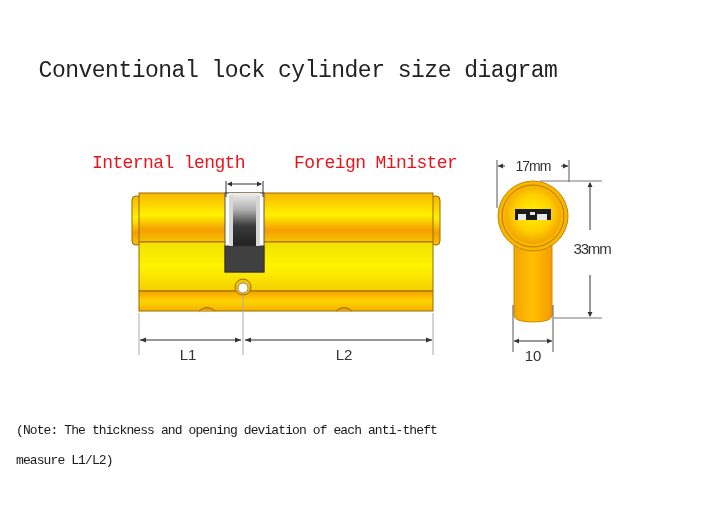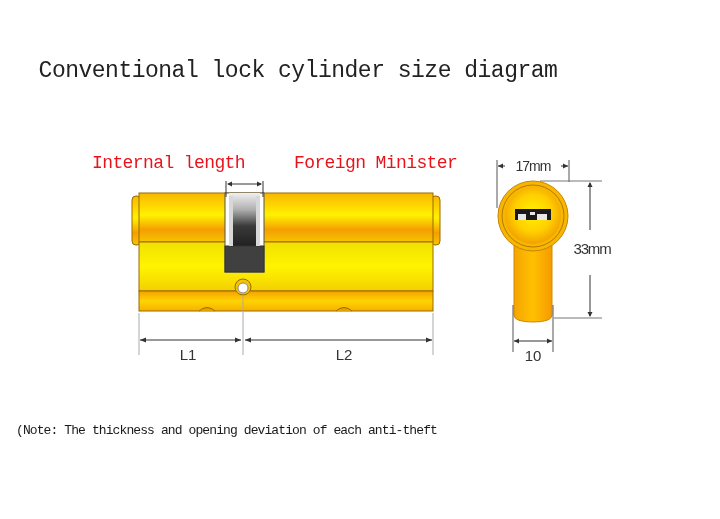--- a/index.html
+++ b/index.html
@@ -149,13 +149,14 @@
     <line x1="553" y1="305" x2="553" y2="352" stroke="#555" stroke-width="1"></line>
     <line x1="514" y1="341" x2="552" y2="341" stroke="#333" stroke-width="1"></line>
     <path d="M514 341 l5 -2.5 v5 z" fill="#333"></path>
     <path d="M552 341 l-5 -2.5 v5 z" fill="#333"></path>
     <text class="dimtext" x="533" y="361" font-size="15" text-anchor="middle">10</text>
   </g>
 </svg>
 
 <div class="note">
   <div>(Note: The thickness and opening deviation of each anti-theft</div>
+  <div>measure L1/L2)</div>
 </div>
 
 </body></html>

